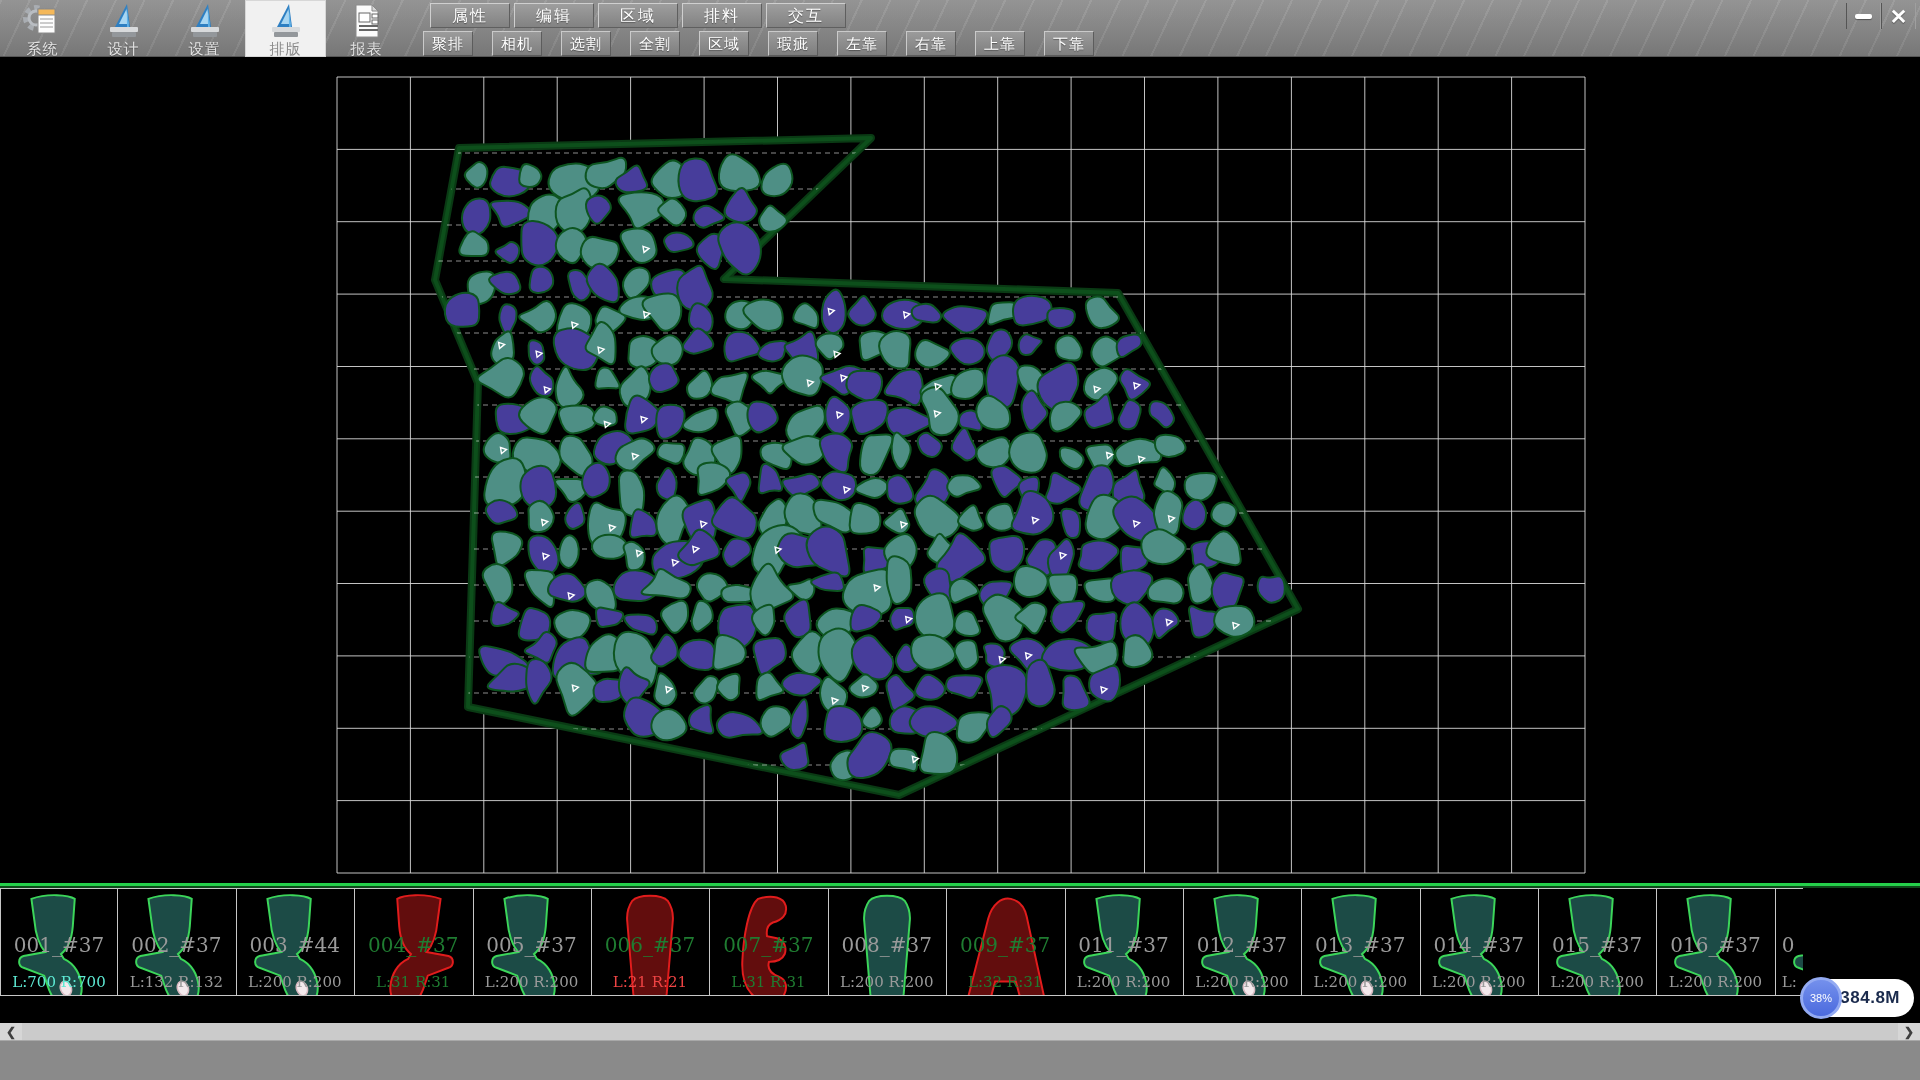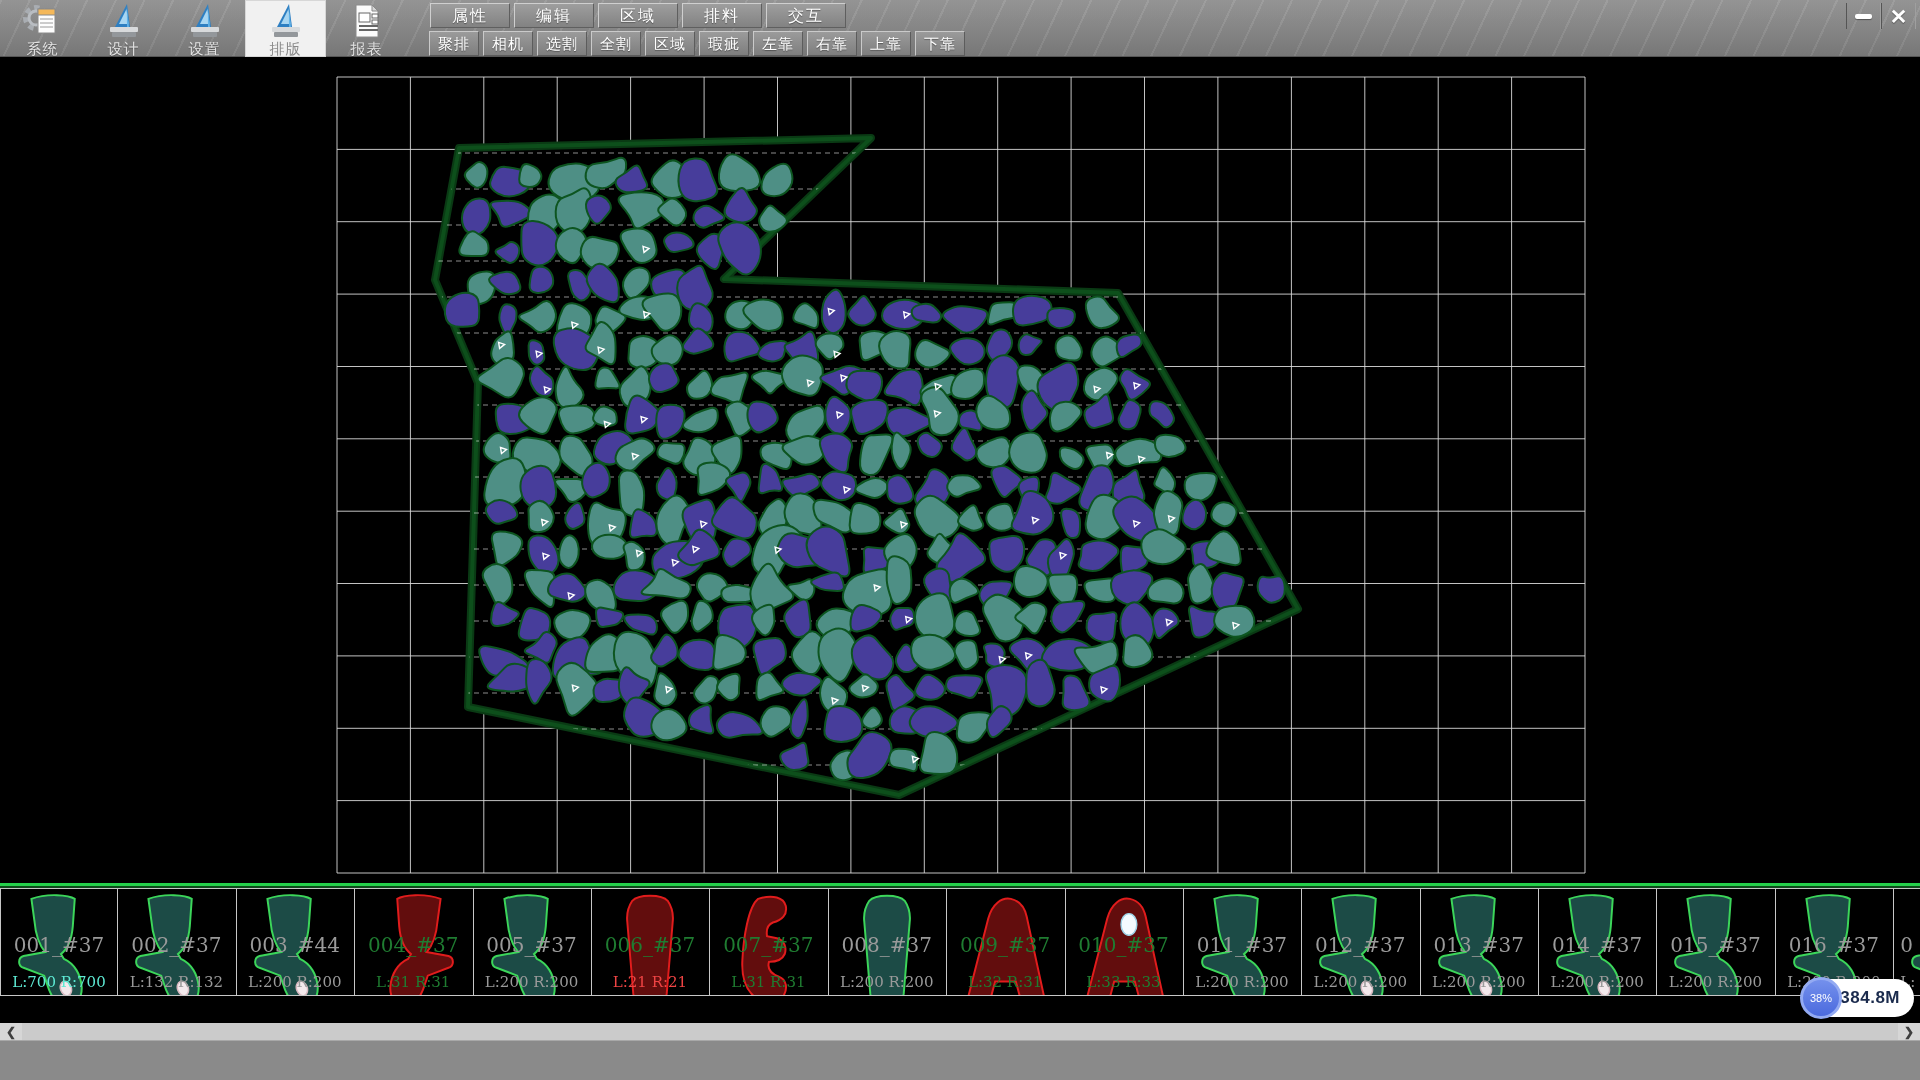--- a/index.html
+++ b/index.html
@@ -26,21 +26,21 @@
   .appbtn svg { display:block; }
 
   .menus { position:absolute; left:414px; top:0; }
   .tabrow { position:absolute; left:16px; top:3px; display:flex;justify-content:flex-end; }
   .tabbtn {
     width:80px; height:25px; line-height:23px; text-align:center; color:#fff; font-size:16px;
     background:linear-gradient(#9e9e9e,#828282);
     border:1px solid; border-color:#cfcfcf #5f5f5f #5f5f5f #cfcfcf; margin-right:4px;
     text-shadow:0 1px 1px rgba(0,0,0,.4); letter-spacing:2px;
   }
-  .actionrow { position:absolute; left:15px; top:31px; display:flex; }
+  .actionrow { position:absolute; left:9px; top:31px; display:flex;gap:15px; }
   .actbtn {
     width:50px; height:25px; line-height:23px; text-align:center; color:#fff; font-size:15px;
     background:linear-gradient(#9b9b9b,#7e7e7e);
     border:1px solid; border-color:#cacaca #5c5c5c #5c5c5c #cacaca; margin-right:4px;
     text-shadow:0 1px 1px rgba(0,0,0,.4); letter-spacing:1px;
   }
   .winctl { position:absolute; right:4px; top:3px; display:flex; }
   .winbtn {
     width:35px; height:26px; display:flex; align-items:center; justify-content:center;
     border-left:1px solid #555; border-right:1px solid #9f9f9f;
@@ -709,30 +709,20 @@
             <g transform="translate(8,0)">
               <path d="M10,120 L33,30 C37,15 47,8 56,10 C65,12 70,19 72,28 L92,120 L68,120 L61,94 L40,94 L33,120 Z" fill="#620d0d" stroke="#e11c1c" stroke-width="2"></path>
             </g>
           </svg>
           <div class="nm" style="color: rgb(31, 124, 49);">009_#37</div>
           <div class="lr" style="color: rgb(31, 124, 49);">L:32 R:31</div>
         </div>
         <div class="cell">
           <svg width="116" height="130" viewBox="0 0 116 132">
             <g transform="translate(8,0)">
-              <path d="M10,120 L33,30 C37,15 47,8 56,10 C65,12 70,19 72,28 L92,120 L68,120 L61,94 L40,94 L33,120 Z" fill="#620d0d" stroke="#e11c1c" stroke-width="2"></path>
-              <ellipse cx="55" cy="36" rx="8" ry="11" fill="#f4fbff" stroke="#9fd4e8" stroke-width="1.5"></ellipse>
-            </g>
-          </svg>
-          <div class="nm" style="color: rgb(31, 124, 49);">010_#37</div>
-          <div class="lr" style="color: rgb(31, 124, 49);">L:33 R:33</div>
-        </div>
-        <div class="cell">
-          <svg width="116" height="130" viewBox="0 0 116 132">
-            <g transform="translate(8,0)">
               <path d="M22,10 C38,4 60,6 66,10 L64,38 C63,50 60,60 52,66 L55,71 C66,76 72,87 73,99 C74,112 65,120 55,118 C46,116 41,107 38,97 L35,88 L14,80 C8,78 8,70 14,68 L36,64 C29,56 26,44 25,32 Z" fill="#1c4b46" stroke="#3cd65a" stroke-width="2"></path>
             </g>
           </svg>
           <div class="nm" style="color: rgb(154, 154, 154);">011_#37</div>
           <div class="lr" style="color: rgb(154, 154, 154);">L:200 R:200</div>
         </div>
         <div class="cell">
           <svg width="116" height="130" viewBox="0 0 116 132">
             <g transform="translate(8,0)">
               <path d="M22,10 C38,4 60,6 66,10 L64,38 C63,50 60,60 52,66 L55,71 C66,76 72,87 73,99 C74,112 65,120 55,118 C46,116 41,107 38,97 L35,88 L14,80 C8,78 8,70 14,68 L36,64 C29,56 26,44 25,32 Z" fill="#1c4b46" stroke="#3cd65a" stroke-width="2"></path>

